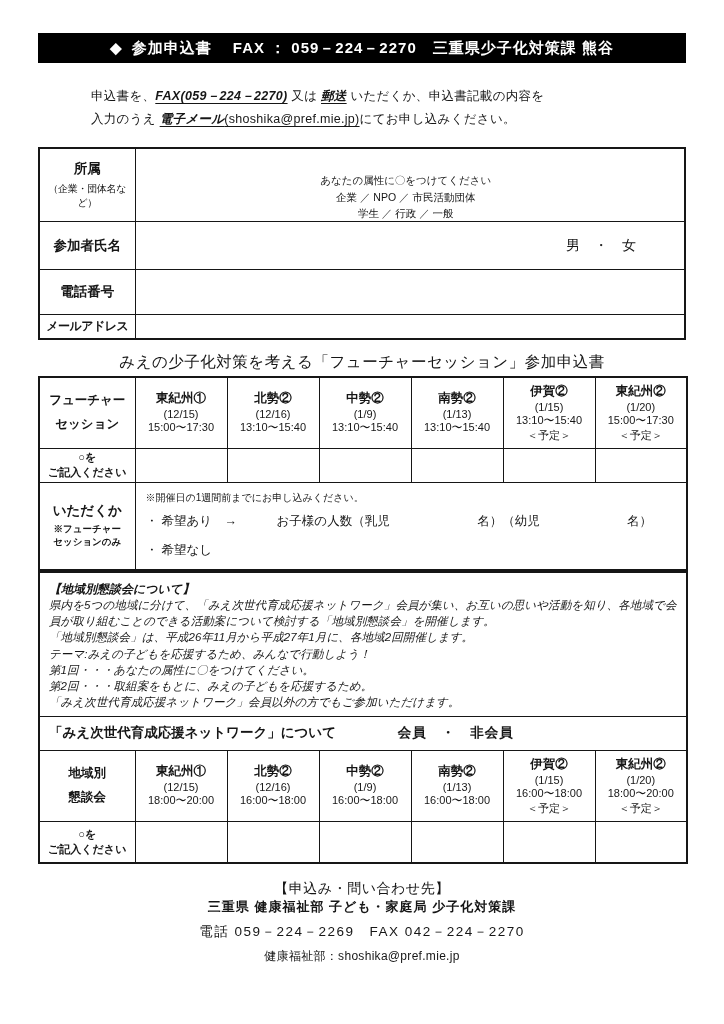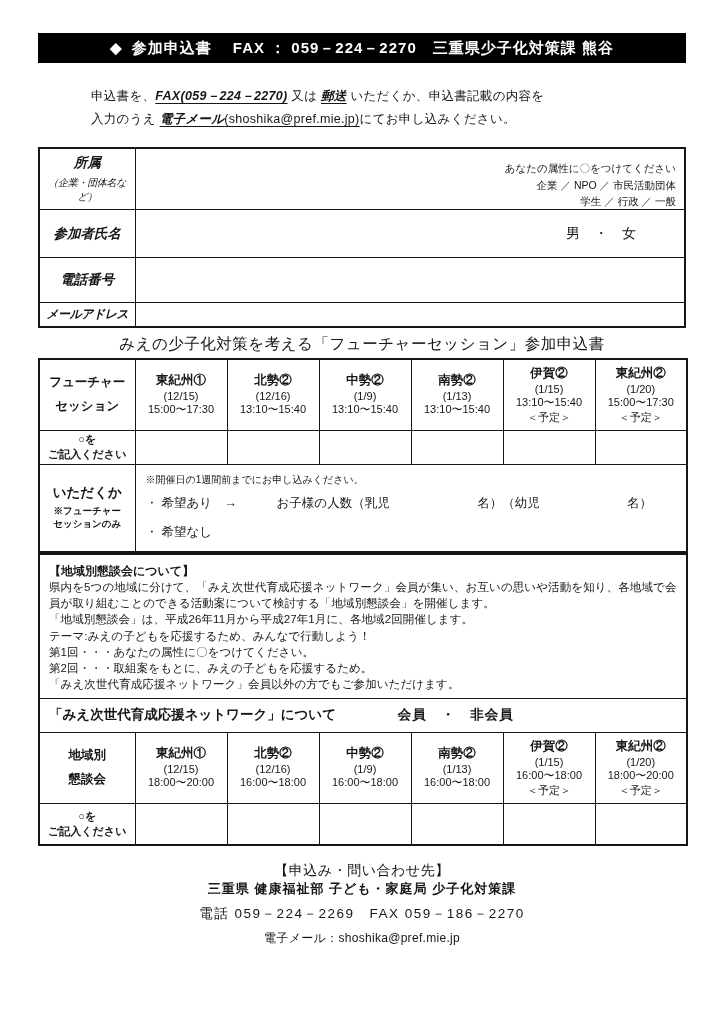--- a/index.html
+++ b/index.html
@@ -21,34 +21,34 @@
   .ul-norm { font-weight: normal; text-decoration: underline; text-underline-offset: 3px; }
 
   
   table.form { width: 100%; border-collapse: collapse; table-layout: fixed; border: 2px solid #161616; }
   .form th, .form td { border: 1px solid #161616; vertical-align: middle; }
   col.c-label { width: 96px; }
   col.c-slot { width: 92px; }
 
   
   .t1 { margin-top: 16px; }
-  .rl { font-weight: bold; font-size: 13.5px; font-style: italic; }
+  .rl { font-weight: bold; font-size: 13.5px; }
   .rl .sub { font-weight: normal; font-size: 10px; margin-top: 4px; letter-spacing: -0.3px; }
   .row-affil { height: 56px; }
   .row-name  { height: 48px; }
   .row-tel   { height: 45px; }
   .row-mail  { height: 24px; }
   td.affil-cell { vertical-align: top; }
-  .attr-note { text-align: right; padding: 11px 8px 0 0; font-size: 10.5px; line-height: 1.55; font-weight: normal; }
+  .attr-note { text-align: center; padding: 11px 8px 0 0; font-size: 10.5px; line-height: 1.55; font-weight: normal; margin-top: 12px; }
   td.gender-cell { text-align: right; padding-right: 48px; font-size: 14px; }
   .rl-mail { font-size: 12px; letter-spacing: -0.5px; }
 
   
   .section-title { text-align: center; font-size: 15.5px; letter-spacing: .5px; }
-  .st-future { margin: 6px 0 3px; }
+  .st-future { margin: 12px 0 3px; }
   .st-region { margin: 17px 0 5px; }
 
   
   .slot-head { padding: 5px 2px; text-align: center; }
   .slot-name { font-size: 12.5px; font-weight: bold; }
   .slot-date { font-size: 11px; font-weight: normal; margin-top: 1px; }
   .slot-time { font-size: 11px; font-weight: normal; }
   .slot-note { font-size: 11px; font-weight: normal; }
   .t2 .hrow { height: 68px; }
   .head-2line { font-size: 12.5px; font-weight: bold; line-height: 1.9; text-align: center; }
@@ -61,21 +61,21 @@
   .cc-sub { font-size: 9.5px; font-weight: bold; margin-top: 3px; line-height: 1.35; }
   td.cc-cell { vertical-align: top; padding: 6px 10px; }
   .cc-note { font-size: 10px; margin: 2px 0 8px; }
   .cc-line1 { font-size: 12.5px; margin-bottom: 12px; }
   .cc-count { margin-left: 36px; }
   .cc-unit { margin-left: 84px; }
   .cc-line2 { font-size: 12.5px; }
 
   
   .t3 { margin-top: 0; }
-  td.about-cell { vertical-align: top; padding: 8px 9px 6px; }
+  td.about-cell { vertical-align: top; padding: 8px 9px 6px; font-style: italic; }
   .about-heading { font-size: 12px; font-weight: bold; line-height: 1.35; }
   .about-body { font-size: 11.5px; line-height: 1.4; letter-spacing: .1px; }
   td.member-cell { height: 34px; padding-left: 9px; font-size: 13.5px; font-weight: bold; }
   .member-opts { margin-left: 58px; letter-spacing: 1px; }
   .t3 .hrow { height: 64px; }
   .t3 .circle-row { height: 42px; }
 
   
   .footer { text-align: center; margin-top: 16px; }
   .f-heading { font-size: 14px; font-weight: normal; letter-spacing: .5px; }
@@ -320,18 +320,18 @@
         <td></td>
         <td></td>
         <td></td>
       </tr>
     </tbody>
       </table>
 
     <div class="footer">
       <div class="f-heading">【申込み・問い合わせ先】</div>
       <div class="f-org">三重県 健康福祉部 子ども・家庭局 少子化対策課</div>
-      <div class="f-tel">電話 059－224－2269　FAX 059－186－2270</div>
-      <div class="f-email">電子メール：shoshika@pref.mie.jp</div>
+      <div class="f-tel">電話 059－224－2269　FAX 042－224－2270</div>
+      <div class="f-email">健康福祉部：shoshika@pref.mie.jp</div>
     </div>
 
   </div>
 </div>
 
 </body></html>

